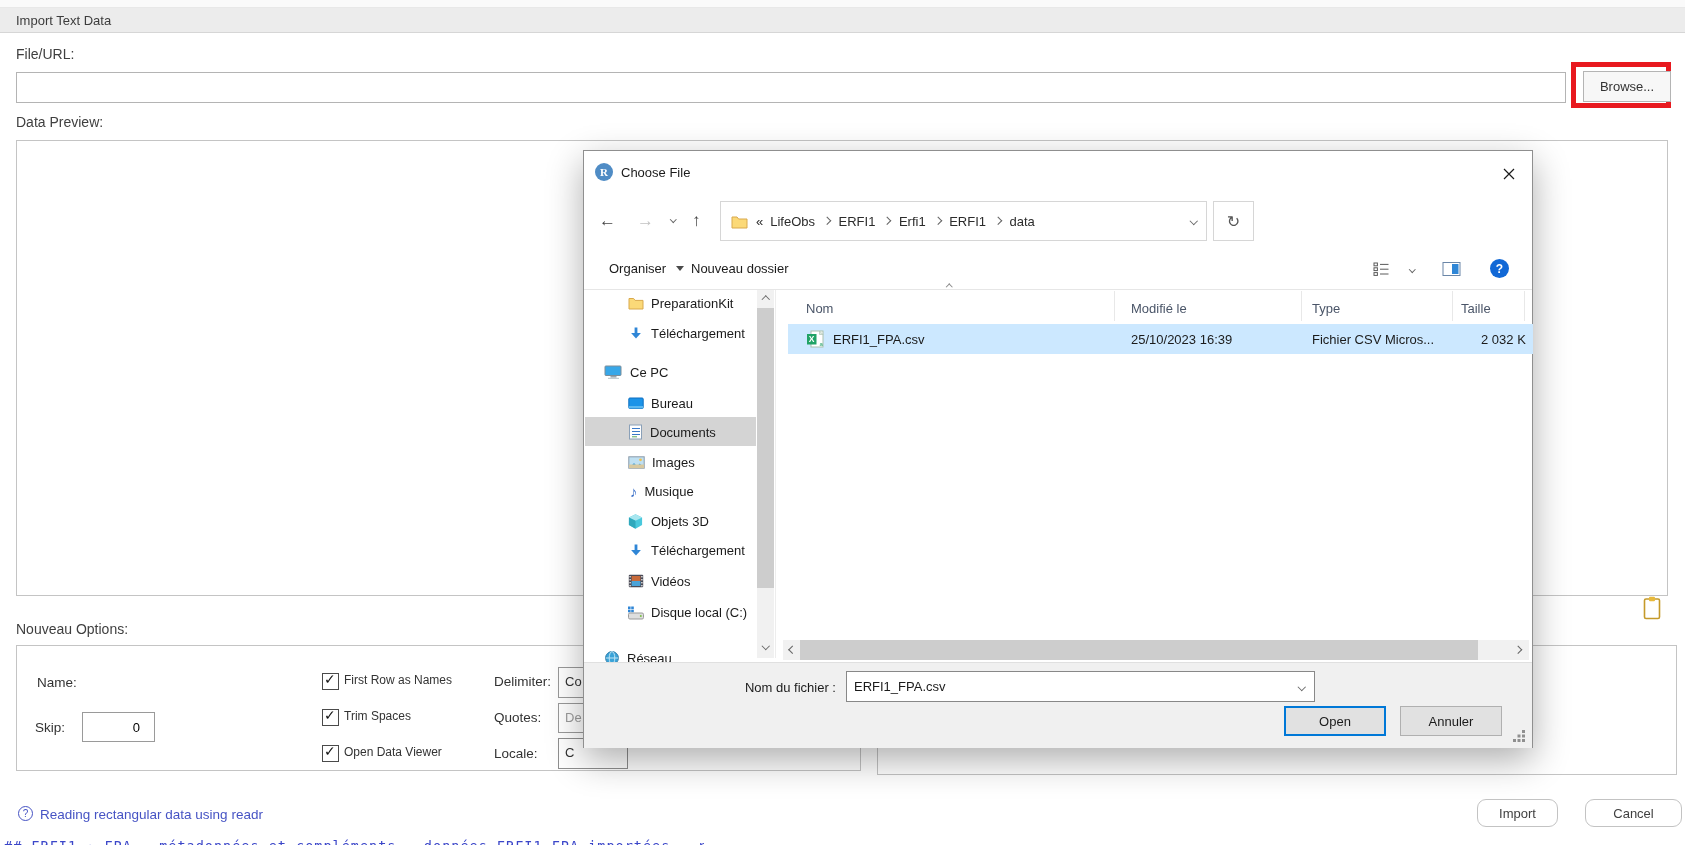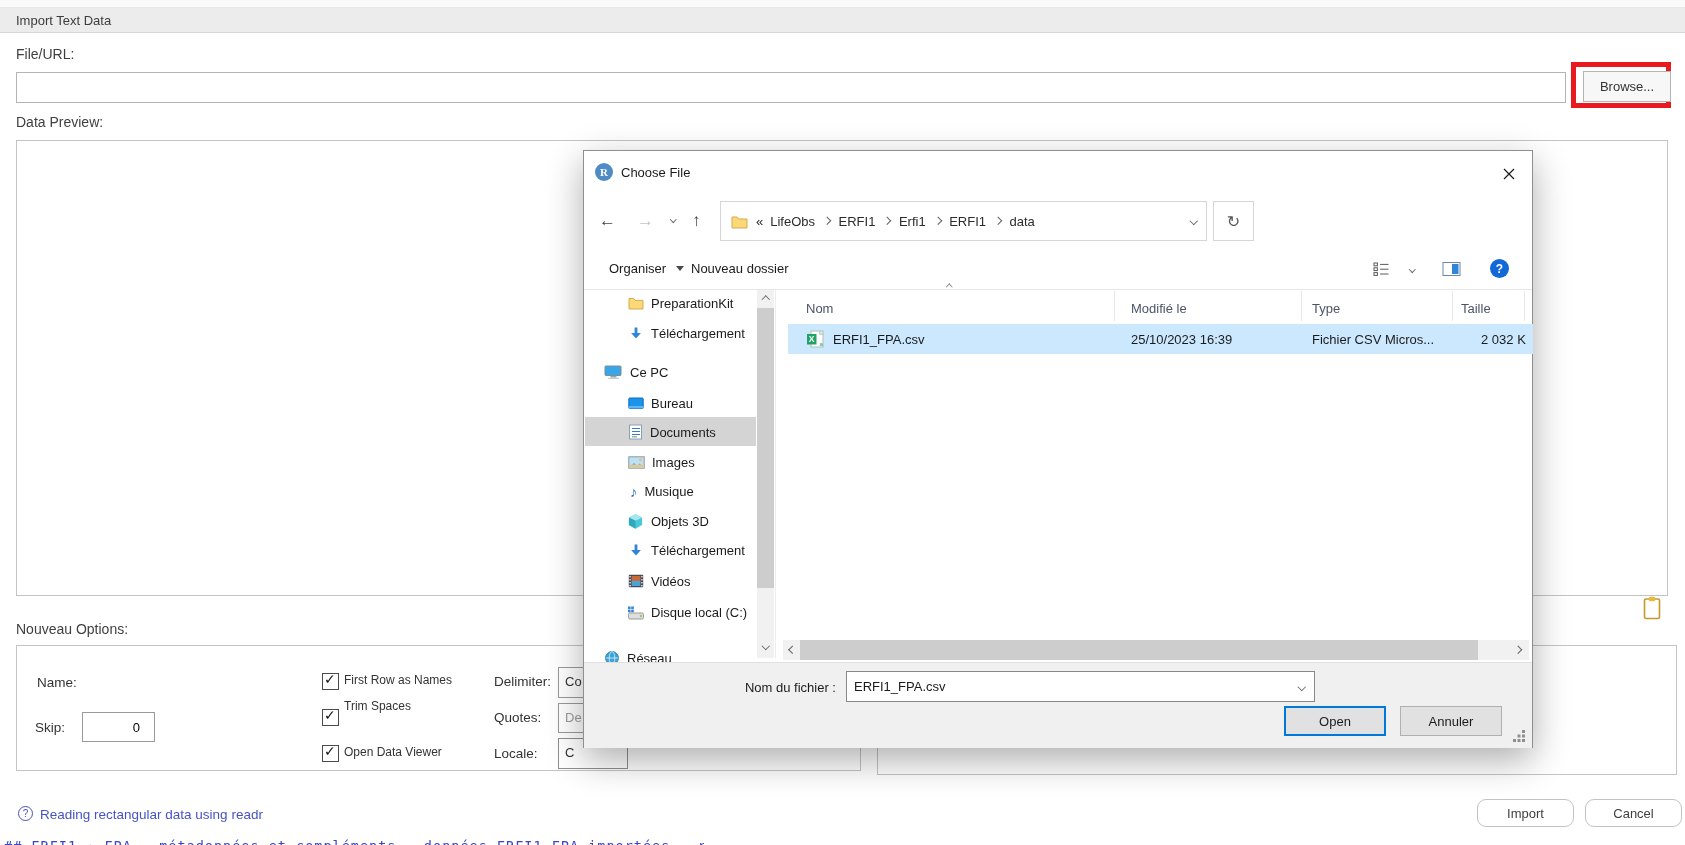--- a/index.html
+++ b/index.html
@@ -68,21 +68,21 @@
 <div class="abs lbl14" style="left:16px;top:621px">Nouveau Options:</div>
 
 <div class="abs rs-box" style="left:16px;top:645px;width:845px;height:126px">
   <span class="opt-lbl" style="left:20px;top:29px">Name:</span>
   <span class="opt-lbl" style="left:18px;top:74px">Skip:</span>
   <input class="rs-input abs" style="left: 65px; top: 66px; width: 73px; height: 30px; border-color: rgb(154, 154, 154); text-align: right; padding-right: 14px;" value="0">
 
   <span class="cb on" style="left:305px;top:27px"></span>
   <span class="cb-lbl" style="left:327px;top:27px">First Row as Names</span>
   <span class="cb on" style="left:305px;top:63px"></span>
-  <span class="cb-lbl" style="left:327px;top:53px">Trim Spaces</span>
+  <span class="cb-lbl" style="left:327px;top:63px">Trim Spaces</span>
   <span class="cb on" style="left:305px;top:99px"></span>
   <span class="cb-lbl" style="left:327px;top:99px">Open Data Viewer</span>
 
   <span class="opt-lbl" style="left:477px;top:28px">Delimiter:</span>
   <div class="opt-combo" style="left:541px;top:21px;width:70px;height:31px">Co</div>
   <span class="opt-lbl" style="left:477px;top:64px">Quotes:</span>
   <div class="opt-combo" style="left:541px;top:57px;width:70px;height:30px;color:#9c9c9c">De</div>
   <span class="opt-lbl" style="left:477px;top:100px">Locale:</span>
   <div class="opt-combo" style="left:541px;top:92px;width:70px;height:31px;border-color:#8f8f8f">C</div>
 </div>
@@ -90,21 +90,21 @@
 <div class="abs rs-box" style="left:877px;top:645px;width:800px;height:130px"></div>
 <span class="abs" style="left:1643px;top:596px">
   <svg width="18" height="24" viewBox="0 0 18 24">
       <rect x="1.5" y="3" width="15" height="19.5" rx="1.5" fill="#fff" stroke="#c59a2a" stroke-width="1.6"></rect>
       <rect x="6" y="0.8" width="6" height="4.4" rx="1" fill="#e8b93c"></rect>
     </svg>
 </span>
 
 <span class="abs help-q" style="left:18px;top:806px">?</span>
 <a class="abs link" style="left:40px;top:807px;text-decoration:none">Reading rectangular data using readr</a>
-<button class="abs rs-round-btn" style="left:1477px;top:799px;width:97px;height:28px">Import</button>
+<button class="abs rs-round-btn" style="left:1477px;top:799px;width:81px;height:28px">Import</button>
 <button class="abs rs-round-btn" style="left:1585px;top:799px;width:97px;height:28px">Cancel</button>
 <div class="abs sliver" style="left:4px;top:838px;width:700px;overflow:hidden">## ERFI1 · FPA — métadonnées et compléments — données ERFI1_FPA importées — readr — data</div>
 
 <div class="abs windlg">
 
   <span class="abs" style="left:11px;top:12px;width:18px;height:18px;border-radius:50%;background:#4f8cc5;color:#fff;font-size:11px;font-weight:bold;display:flex;align-items:center;justify-content:center;font-family:'Liberation Serif',serif">R</span>
   <span class="abs w13" style="left:37px;top:14px">Choose File</span>
   <span class="abs" style="left:908px;top:10px;width:34px;height:26px;display:flex;align-items:center;justify-content:center">
     <svg width="12" height="12" viewBox="0 0 12 12">
         <path d="M1 1l10 10M11 1L1 11" stroke="#1a1a1a" stroke-width="1.2"></path>

